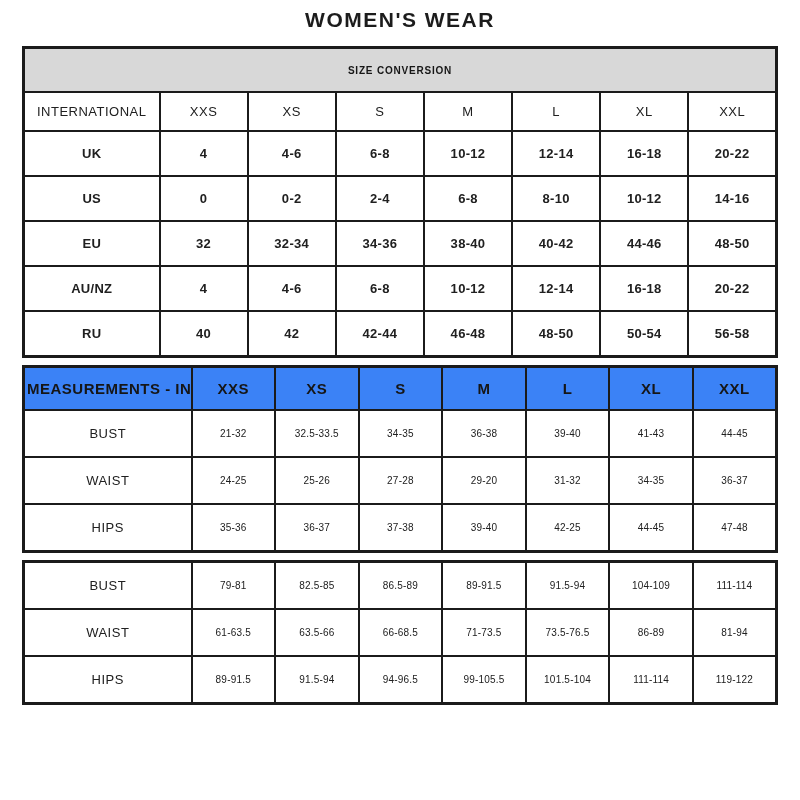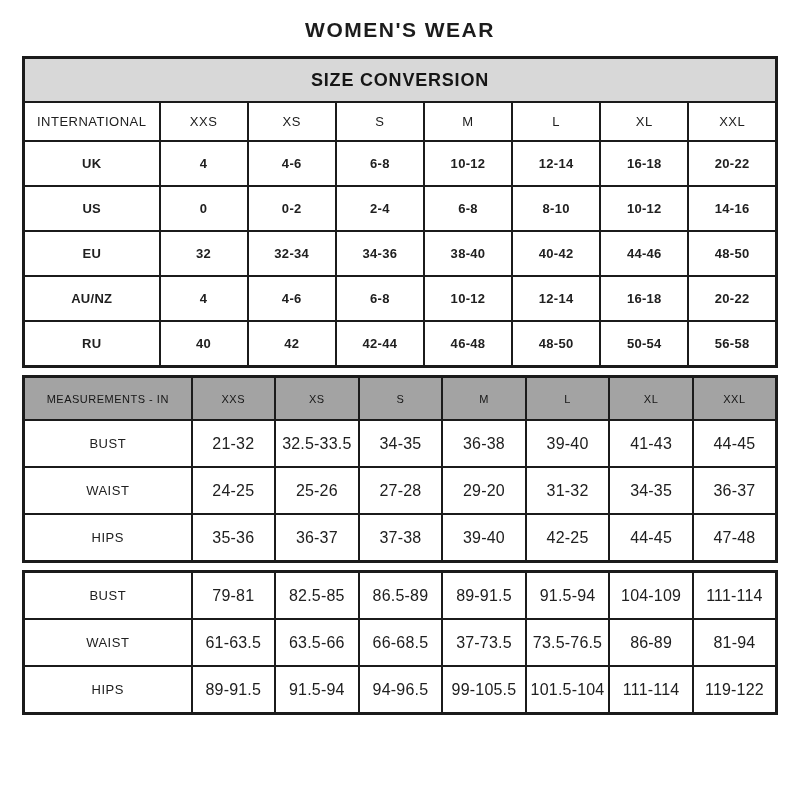--- a/index.html
+++ b/index.html
@@ -5,21 +5,21 @@
   html, body { margin: 0; padding: 0; }
   body {
     width: 800px;
     height: 800px;
     background: #ffffff;
     color: #202020;
     font-family: "Liberation Sans", sans-serif;
     box-sizing: border-box;
     overflow: hidden;
   }
-  .page { padding: 12px 22px 0 22px; border-radius: 30px; }
+  .page { padding: 2px 22px 0 22px; border-radius: 30px; }
   .title {
     text-align: center;
     font-size: 21px;
     font-weight: 700;
     letter-spacing: 1.5px;
     margin: 6px 0 14px 0;
     color: #1c1c1c;
   }
   table {
     width: 100%;
@@ -31,36 +31,36 @@
     border: 2px solid #1b1b1b;
     text-align: center;
     vertical-align: middle;
     padding: 0 2px;
     overflow: hidden;
     white-space: nowrap;
   }
   .band {
     background: #d8d8d8;
     font-weight: 700;
-    font-size: 18px;
+    font-size: 10px;
     letter-spacing: 0.8px;
     height: 42px;
     color: #161616;
   }
   .conv .hdr td { height: 37px; font-size: 13px; letter-spacing: 0.5px; margin-top: 36px; }
   .conv .r td   { height: 43px; font-size: 13px; letter-spacing: 0.3px; font-weight: bold; }
   .meas .hdr td {
-    background: #a3a3a3;
-    font-weight: 400;
-    font-size: 11px;
+    background: #3b82f6;
+    font-weight: 700;
+    font-size: 15px;
     letter-spacing: 0.5px;
     height: 41px;
     color: #161616;
   }
-  .meas .r td { height: 45px; font-size: 16px; letter-spacing: 0.2px; }
+  .meas .r td { height: 45px; font-size: 10px; letter-spacing: 0.2px; }
   .meas .r td.lbl { font-size: 13px; letter-spacing: 0.5px; }
 </style>
 </head>
 <body>
 
 <div class="page">
 
   <h1 class="title">WOMEN'S WEAR</h1>
 
   <table class="tbl conv">
@@ -216,21 +216,21 @@
       <td>89-91.5</td>
       <td>91.5-94</td>
       <td>104-109</td>
       <td>111-114</td>
     </tr>
     <tr class="r">
       <td class="lbl">WAIST</td>
       <td>61-63.5</td>
       <td>63.5-66</td>
       <td>66-68.5</td>
-      <td>37-73.5</td>
+      <td>71-73.5</td>
       <td>73.5-76.5</td>
       <td>86-89</td>
       <td>81-94</td>
     </tr>
     <tr class="r">
       <td class="lbl">HIPS</td>
       <td>89-91.5</td>
       <td>91.5-94</td>
       <td>94-96.5</td>
       <td>99-105.5</td>

